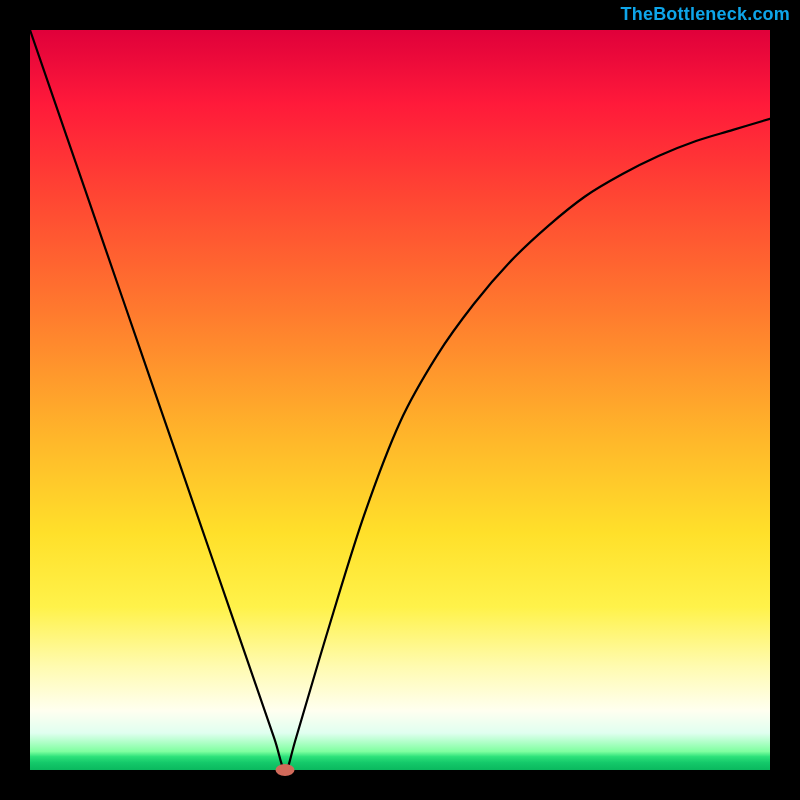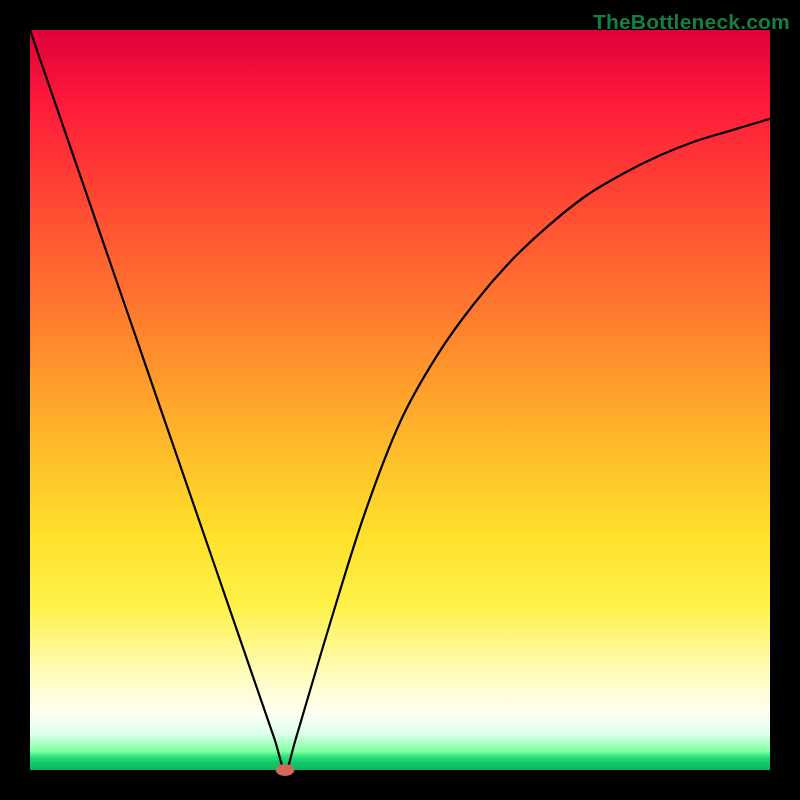--- a/index.html
+++ b/index.html
@@ -37,24 +37,24 @@
       #fffff0 92%,
       #e0fff0 95%,
       #7fffa0 97.5%,
       #2de27a 98.2%,
       #14c96a 99%,
       #0ab85e 100%
     );
   }
   .attribution {
     position: absolute;
-    top: 10px;
+    top: 4px;
     right: 10px;
-    color: #15803d;
-    font-size: 21px;
+    color: #0ea5e9;
+    font-size: 18px;
     font-weight: 600;
     letter-spacing: 0.2px;
     font-family: Arial, Helvetica, sans-serif;
   }
   svg.curve {
     position: absolute;
     left: 0;
     top: 0;
     width: 740px;
     height: 740px;

